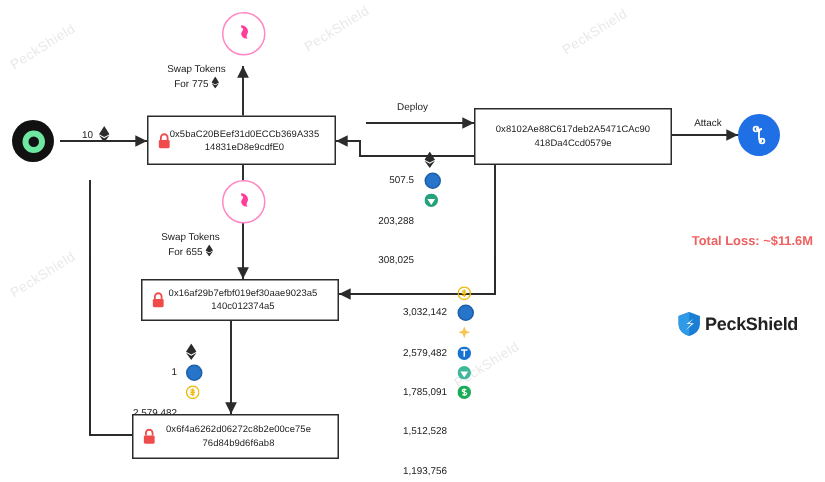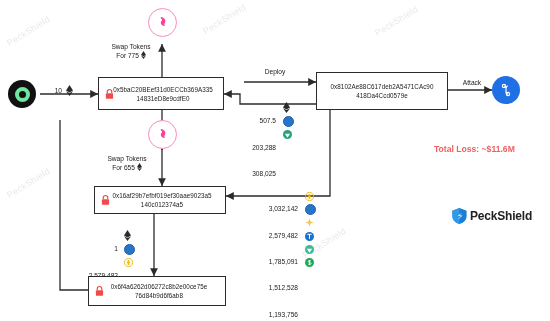--- a/index.html
+++ b/index.html
@@ -220,21 +220,21 @@
     <svg class="lock" viewBox="0 0 12 14">
       <path d="M3 6V4a3 3 0 016 0v2" fill="none" stroke="#ef4b4b" stroke-width="1.6"></path>
       <rect x="1.2" y="6" width="9.6" height="7.4" rx="1.2" fill="#ef4b4b"></rect>
     </svg>
     <div class="addr">
       <span>0x6f4a6262d06272c8b2e00ce75e</span><br>
       <span>76d84b9d6f6ab8</span>
     </div>
   </div>
 
-  <div class="lbl red" style="left:434px;top:145px;width:108px;text-align:left;">Total Loss: ~$11.6M</div>
+  <div class="lbl red" style="left:434px;top:156px;width:108px;text-align:right;">Total Loss: ~$11.6M</div>
 
   <div style="position:absolute;left:452px;top:208px;display:flex;align-items:center;gap:3px;">
     <svg width="15" height="16" viewBox="0 0 16 18">
       <path d="M8 0 L16 3 V9 C16 14 12 17 8 18 C4 17 0 14 0 9 V3 Z" fill="#1a7fd4"></path>
       <path d="M8 0 L8 18 C4 17 0 14 0 9 V3 Z" fill="#2f9ae8"></path>
       <path d="M11 5 L6 9 L9.5 9 L5.5 13.5 L11.5 8.5 L8 8.5 Z" fill="#ffffff"></path>
     </svg>
     <span style="font-size:12px;font-weight:bold;color:#222;letter-spacing:-.2px;">PeckShield</span>
   </div>
 

